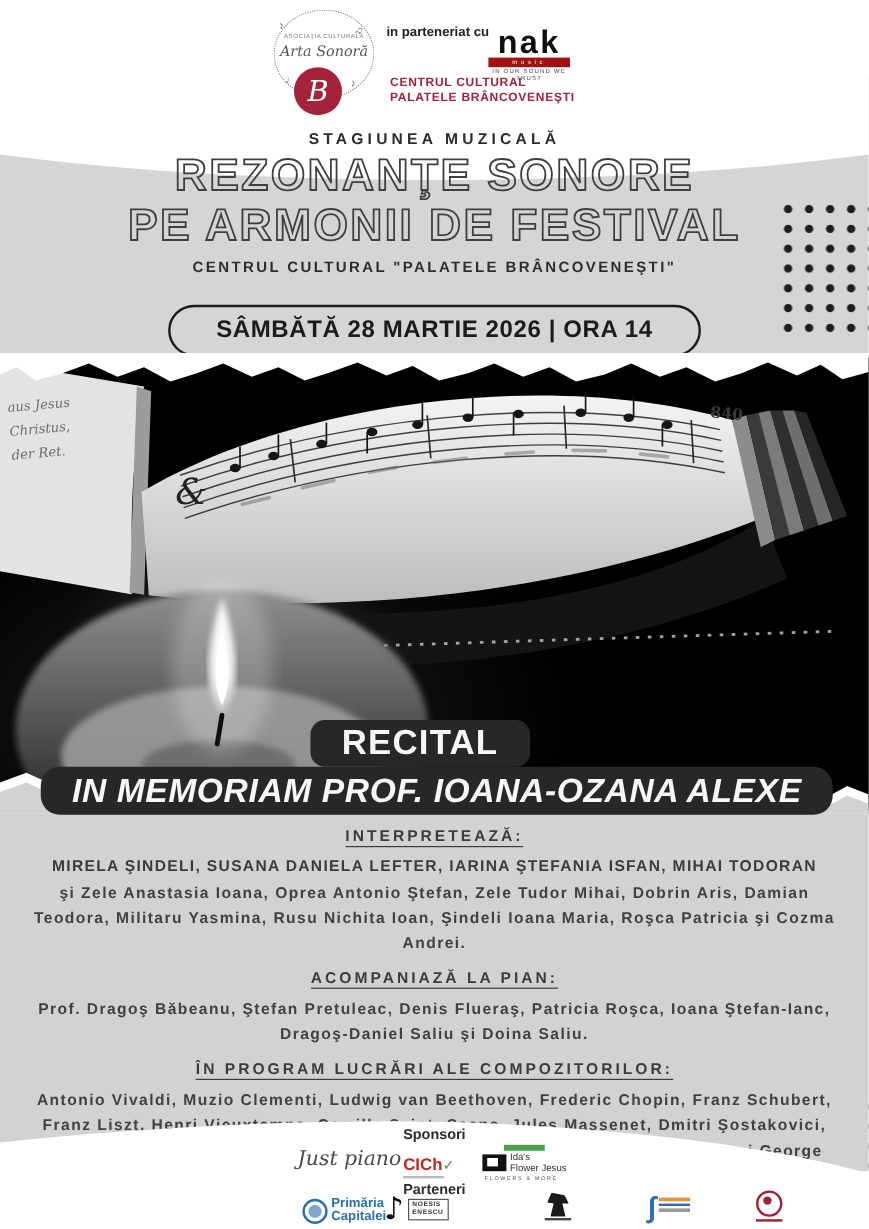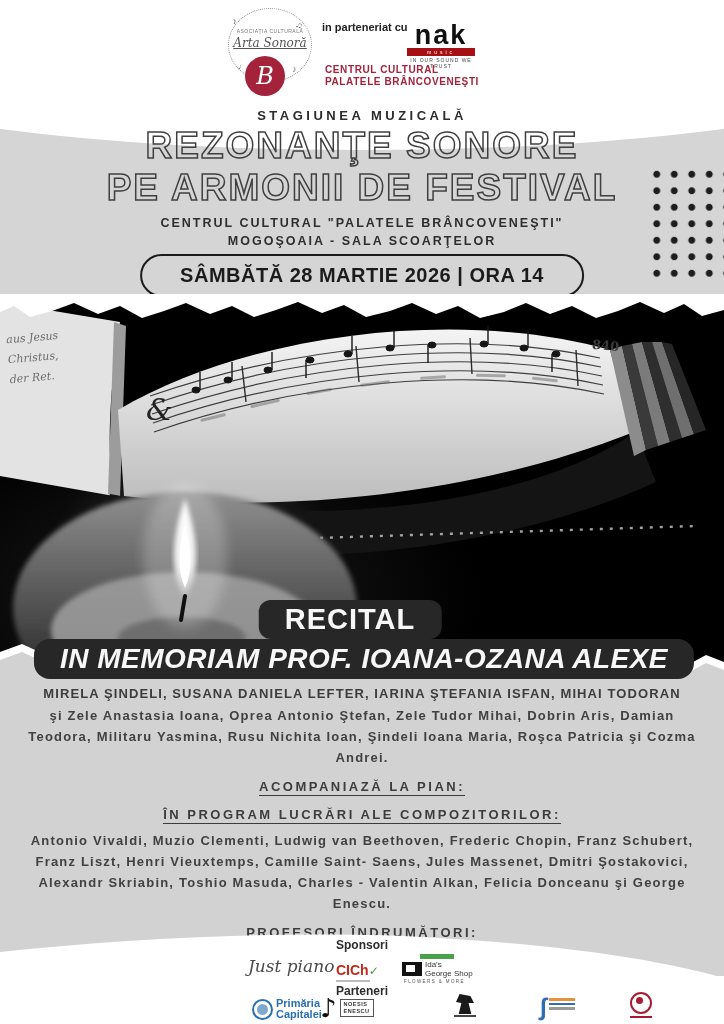--- a/index.html
+++ b/index.html
@@ -15,21 +15,21 @@
   
   .dots{background-image:radial-gradient(circle,#1d1d1d 3.1px,rgba(0,0,0,0) 3.8px);
         background-size:17.5px 16.5px;}
   .dots-tr{top:166px;left:648px;width:80px;height:116px;}
   .dots-br{top:914px;left:648px;width:80px;height:62px;}
 
   
   .arta{top:6px;left:226px;width:88px;height:78px;}
   .arta .ring{position:absolute;inset:2px;border:1px dotted #8a8a8a;border-radius:50%;}
   .arta .script{position:absolute;top:30px;left:0;width:100%;text-align:center;
-        font-family:"DejaVu Serif",serif;font-style:italic;font-size:12px;color:#555;text-decoration:underline;}
+        font-family:"DejaVu Serif",serif;font-style:italic;font-size:12px;color:#555;}
   .arta .tiny{position:absolute;top:22px;left:0;width:100%;text-align:center;
         font-size:5px;letter-spacing:.5px;color:#777;}
   .arta .n1{position:absolute;font-size:9px;color:#666;}
   .partner-txt{top:21px;left:322px;font-size:11px;font-weight:bold;color:#222;}
   .nak{top:22px;left:401px;width:80px;text-align:center;}
   .nak .word{font-size:27px;font-weight:bold;letter-spacing:2px;color:#101010;line-height:26px;}
   .nak .bar{margin:0 auto;width:68px;height:8px;background:#a51015;color:#fff;font-size:5px;
         letter-spacing:3px;line-height:8px;text-align:center;}
   .nak .tag{font-size:5px;letter-spacing:1px;color:#444;margin-top:1px;}
   .ccpb{top:56px;left:0;width:724px;display:flex;justify-content:center;align-items:center;gap:8px;}
@@ -154,21 +154,20 @@
     </div>
   </div>
 
   <div class="abs dots dots-tr"></div>
   <div class="abs dots dots-br"></div>
 
   <div class="abs ctr kicker">STAGIUNEA MUZICALĂ</div>
   <div class="abs ctr outline t2">PE ARMONII DE FESTIVAL</div>
   <div class="abs ctr outline t1">REZONANŢE SONORE</div>
   <div class="abs ctr venue1">CENTRUL CULTURAL "PALATELE BRÂNCOVENEŞTI"</div>
-  <div class="abs ctr venue2">MOGOŞOAIA - SALA SCOARŢELOR</div>
   <div class="abs datepill">SÂMBĂTĂ 28 MARTIE 2026 | ORA 14</div>
 
   <div class="abs photo">
     <div class="glow"></div>
     <svg width="724" height="280" viewBox="0 0 724 280">
       <defs>
         <linearGradient id="pg" x1="0" y1="0" x2="0" y2="1">
           <stop offset="0" stop-color="#f4f4f4"></stop>
             <stop offset="1" stop-color="#bdbdbd"></stop>
         </linearGradient>
@@ -284,23 +283,25 @@
   <svg class="abs tornB" width="724" height="40" viewBox="0 0 724 40" style="z-index:3;">
     <polygon fill="#ffffff" points="0,14 22,6 44,16 66,8 88,18 112,9 134,19 158,7 180,16 204,24 228,12 252,20 276,9 300,18 324,26 348,14 372,22 396,10 420,19 444,27 468,15 492,23 516,11 540,20 564,28 588,16 612,24 636,12 660,21 684,29 706,17 724,24 724,40 0,40"></polygon>
     <polygon fill="#d2d2d2" points="0,22 22,14 44,24 66,16 88,26 112,17 134,27 158,15 180,24 204,32 228,20 252,28 276,17 300,26 324,34 348,22 372,30 396,18 420,27 444,35 468,23 492,31 516,19 540,28 564,36 588,24 612,32 636,20 660,29 684,37 706,25 724,32 724,40 0,40"></polygon>
   </svg>
 
   <div class="abs recital1">RECITAL</div>
   <div class="abs recital2">IN MEMORIAM PROF. IOANA-OZANA ALEXE</div>
 
   <div class="abs gray-body"></div>
   <div class="abs sections">
+    <div><span class="sec-h">INTERPRETEAZĂ:</span></div>
     <div class="sec-em">MIRELA ŞINDELI, SUSANA DANIELA LEFTER, IARINA ŞTEFANIA ISFAN, MIHAI TODORAN</div>
     <div class="sec-b">şi Zele Anastasia Ioana, Oprea Antonio Ştefan, Zele Tudor Mihai, Dobrin Aris, Damian Teodora, Militaru Yasmina, Rusu Nichita Ioan, Şindeli Ioana Maria, Roşca Patricia şi Cozma Andrei.</div>
     <div><span class="sec-h">ACOMPANIAZĂ LA PIAN:</span></div>
+    <div class="sec-b">Prof. Dragoş Băbeanu, Ştefan Pretuleac, Denis Flueraş, Patricia Roşca, Ioana Ştefan-Ianc, Dragoş-Daniel Saliu şi Doina Saliu.</div>
     <div><span class="sec-h">ÎN PROGRAM LUCRĂRI ALE COMPOZITORILOR:</span></div>
     <div class="sec-b">Antonio Vivaldi, Muzio Clementi, Ludwig van Beethoven, Frederic Chopin, Franz Schubert, Franz Liszt, Henri Vieuxtemps, Camille Saint- Saens, Jules Massenet, Dmitri Şostakovici, Alexandr Skriabin, Toshio Masuda, Charles - Valentin Alkan, Felicia Donceanu şi George Enescu.</div>
     <div><span class="sec-h">PROFESORI ÎNDRUMĂTORI:</span></div>
 
   </div>
 
   <svg class="abs white-bottom" width="724" height="96" viewBox="0 0 724 96">
     <path d="M0,24 C150,8 320,2 440,10 C570,18 660,32 724,50 L724,96 L0,96 Z" fill="#ffffff"></path>
   </svg>
 
@@ -311,21 +312,21 @@
     <div class="ln"></div>
   </div>
   <div class="abs idas">
     <div class="gbar"></div>
     <div class="row">
       <div class="cam">
           <i></i>
         </div>
       <div>
         <div>Ida's</div>
-        <div>George Shop</div>
+        <div>Flower Jesus</div>
       </div>
     </div>
     <div class="cap">FLOWERS &amp; MORE</div>
   </div>
   <div class="abs ctr foot-label lb-parteneri">Parteneri</div>
   <div class="abs primaria">
     <div class="emb">
         <i></i>
       </div>
     <div class="t">

